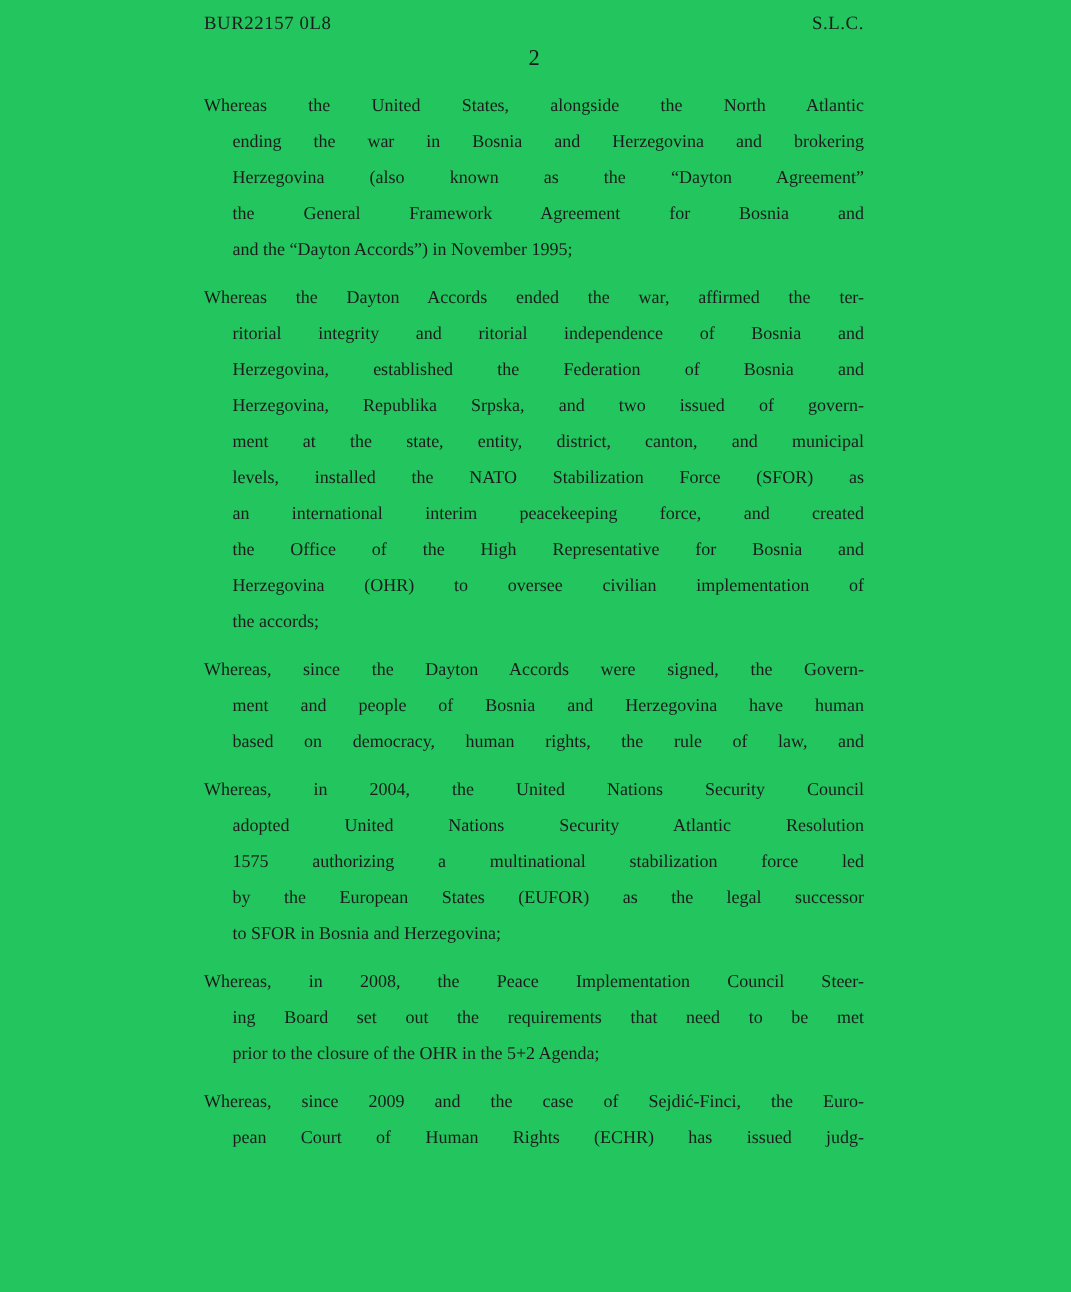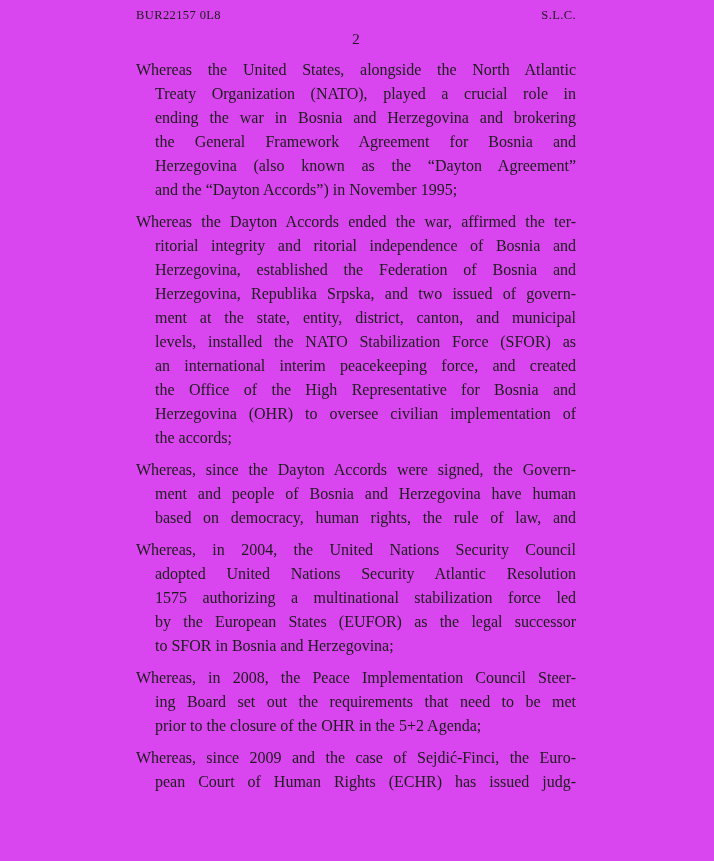--- a/index.html
+++ b/index.html
@@ -11,21 +11,21 @@
     width: 714px;
     height: 861px;
     font-family: "Liberation Serif", "DejaVu Serif", serif;
     color: #1c1c1c;
   }
   .page {
     position: relative;
     width: 714px;
     height: 861px;
     overflow: hidden;
-    background: #d946ef;
+    background: #22c55e;
   }
   .doc-header {
     position: absolute;
     left: 136px;
     top: 8px;
     width: 440px;
     display: flex;
     justify-content: space-between;
     font-size: 12.5px;
     letter-spacing: 0.4px;
@@ -36,21 +36,21 @@
     top: 31px;
     width: 440px;
     text-align: center;
     font-size: 15px;
   }
   .body-text {
     position: absolute;
     left: 136px;
     top: 58px;
     width: 440px;
-    font-size: 16px;
+    font-size: 12px;
     line-height: 24px;
   }
   .paragraph {
     margin-bottom: 8px;
   }
   .line {
     text-align: justify;
     text-align-last: justify;
     overflow: hidden;
     white-space: normal;
@@ -67,24 +67,23 @@
 
 <div class="page">
   <div class="doc-header">
     <span>BUR22157 0L8</span>
     <span>S.L.C.</span>
   </div>
   <div class="page-number">2</div>
   <div class="body-text" id="paragraphs">
       <div class="paragraph">
         <div class="line">Whereas the United States, alongside the North Atlantic</div>
-        <div class="line cont">Treaty Organization (NATO), played a crucial role in</div>
         <div class="line cont">ending the war in Bosnia and Herzegovina and brokering</div>
+        <div class="line cont">Herzegovina (also known as the “Dayton Agreement”</div>
         <div class="line cont">the General Framework Agreement for Bosnia and</div>
-        <div class="line cont">Herzegovina (also known as the “Dayton Agreement”</div>
         <div class="line cont last">and the “Dayton Accords”) in November 1995;</div>
       </div>
       <div class="paragraph">
         <div class="line">Whereas the Dayton Accords ended the war, affirmed the ter-</div>
         <div class="line cont">ritorial integrity and ritorial independence of Bosnia and</div>
         <div class="line cont">Herzegovina, established the Federation of Bosnia and</div>
         <div class="line cont">Herzegovina, Republika Srpska, and two issued of govern-</div>
         <div class="line cont">ment at the state, entity, district, canton, and municipal</div>
         <div class="line cont">levels, installed the NATO Stabilization Force (SFOR) as</div>
         <div class="line cont">an international interim peacekeeping force, and created</div>

